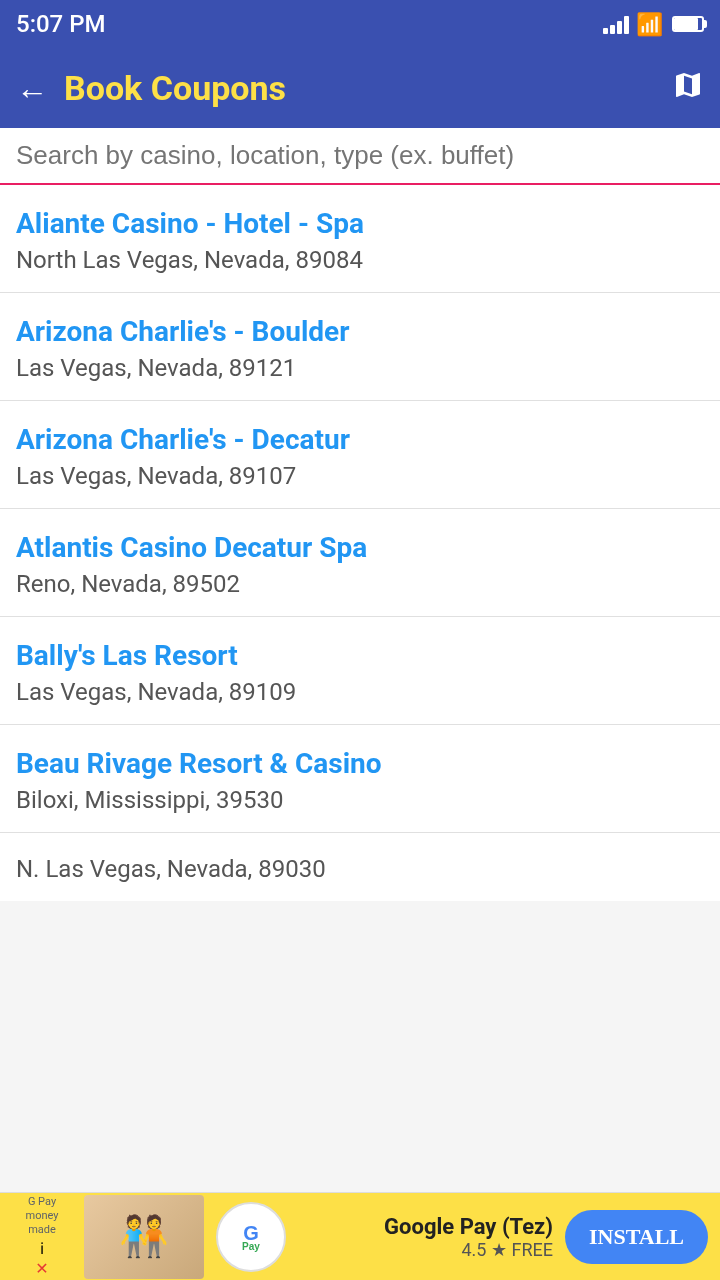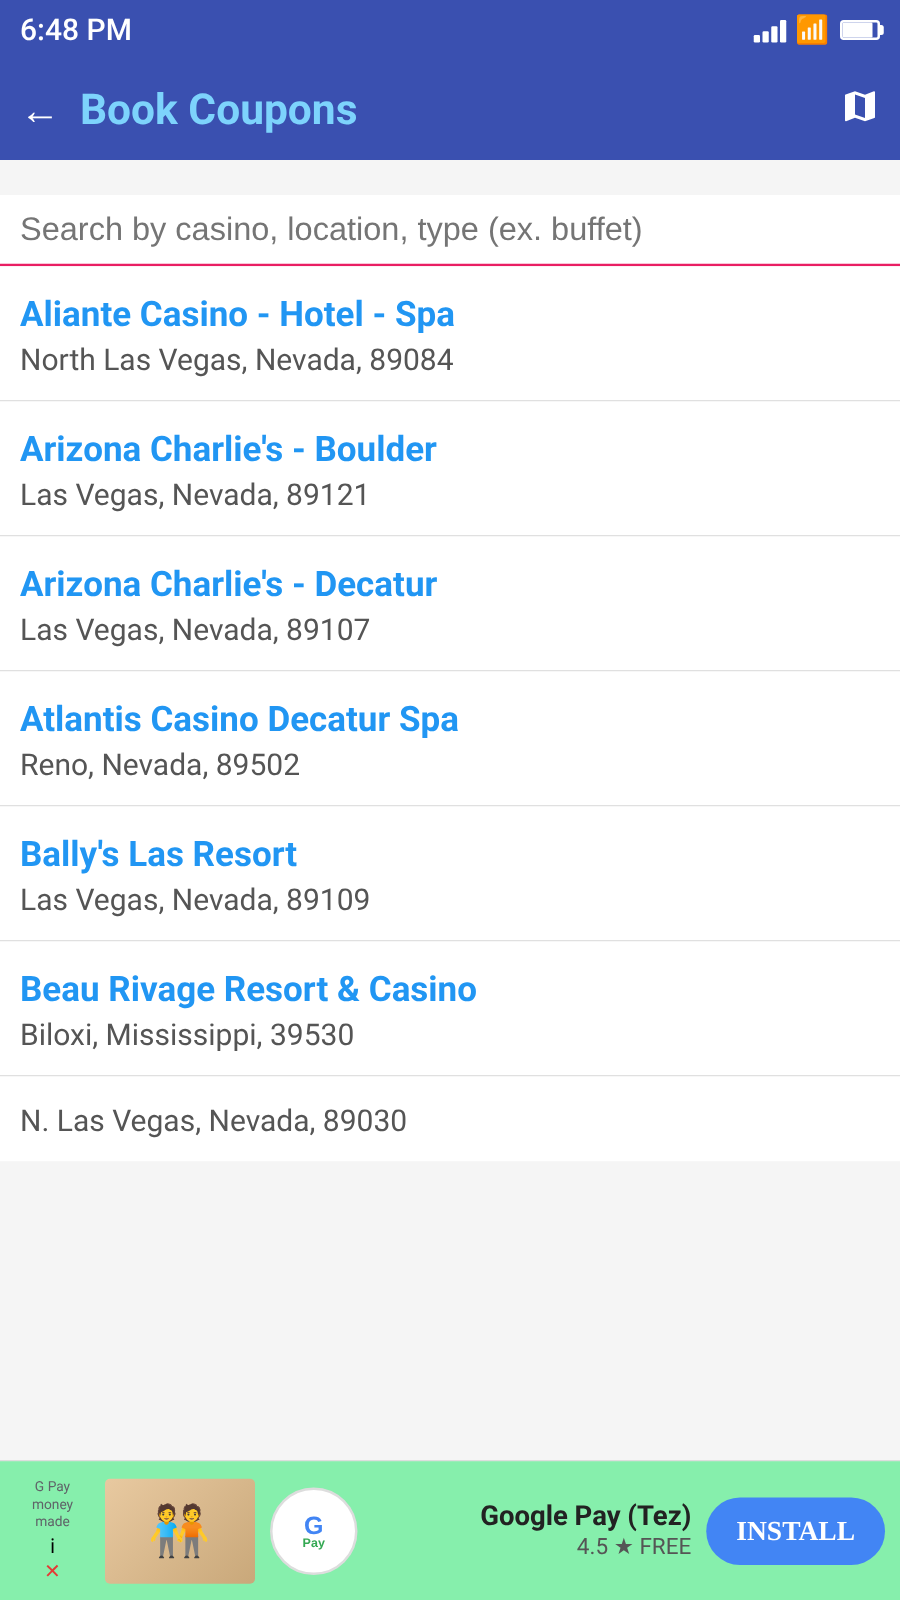--- a/index.html
+++ b/index.html
@@ -47,36 +47,35 @@
       cursor: pointer;
       margin-right: 16px;
       background: none;
       border: none;
       line-height: 1;
     }
     .app-bar-title {
       flex: 1;
       font-size: 34px;
       font-weight: 700;
-      color: #7dd3fc;
+      color: #fde047;
     }
     .map-btn {
       font-size: 28px;
       color: white;
       cursor: pointer;
       background: none;
       border: none;
     }
 
     
     .search-container {
       background: white;
       padding: 12px 16px;
       border-bottom: 2px solid #e91e63;
-      margin-top: 28px;
     }
     .search-input {
       width: 100%;
       font-size: 26px;
       color: #aaa;
       border: none;
       outline: none;
       background: transparent;
     }
 
@@ -102,22 +101,22 @@
       font-size: 24px;
       color: #555;
     }
 
     
     .ad-banner {
       position: fixed;
       bottom: 0;
       left: 0;
       width: 720px;
-      height: 112px;
-      background: #86efac;
+      height: 88px;
+      background: #fde047;
       border-top: 1px solid #ddd;
       display: flex;
       align-items: center;
       padding: 8px 12px;
       gap: 12px;
     }
     .ad-icon-group {
       display: flex;
       flex-direction: column;
       align-items: center;
@@ -212,21 +211,21 @@
       background: white;
       height: 100%;
       width: 85%;
       border-radius: 1px;
     }
   </style>
 </head>
 <body>
 
 <div class="status-bar">
-  <span class="status-time">6:48 PM</span>
+  <span class="status-time">5:07 PM</span>
   <div class="status-icons">
     <div class="bars">
       <span style="height:6px;"></span>
       <span style="height:9px;"></span>
       <span style="height:13px;"></span>
       <span style="height:18px;"></span>
     </div>
     <span style="font-size:22px;">📶</span>
     <div class="battery-shape">
       <div class="battery-fill"></div>

